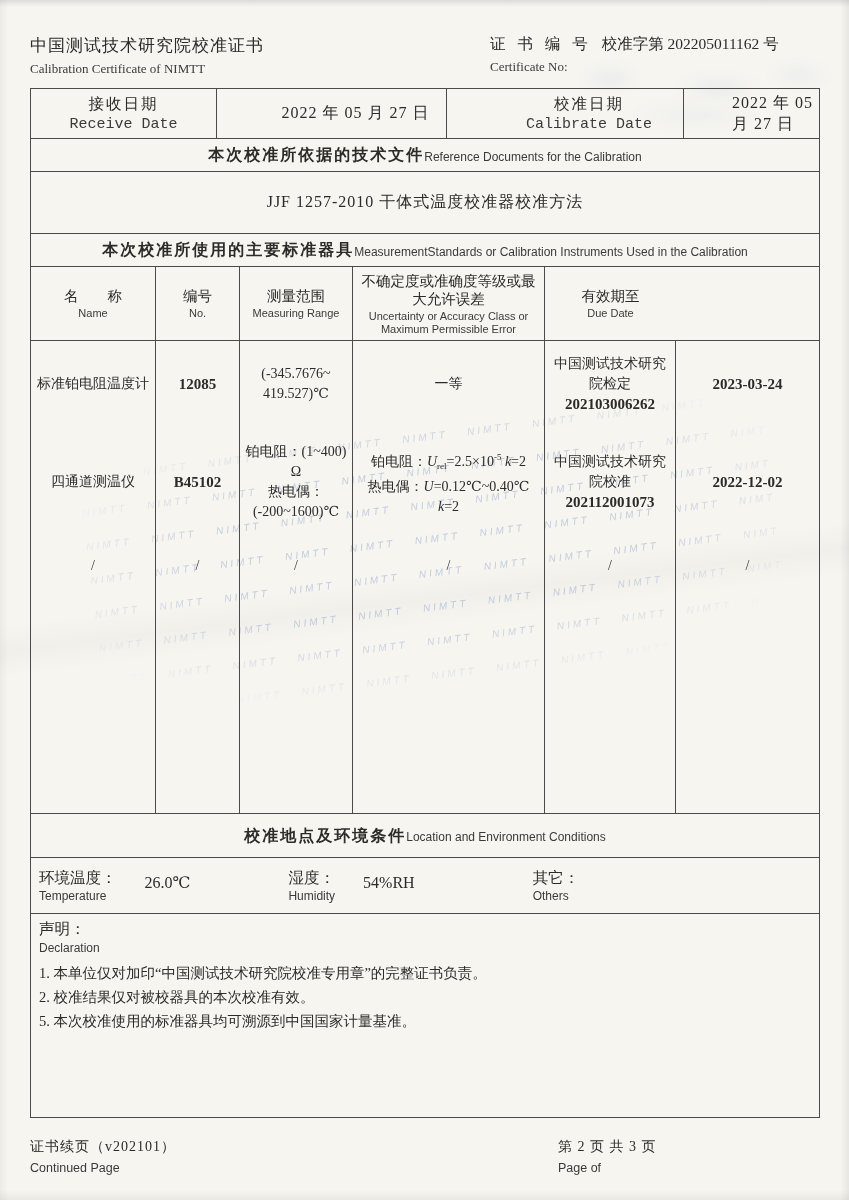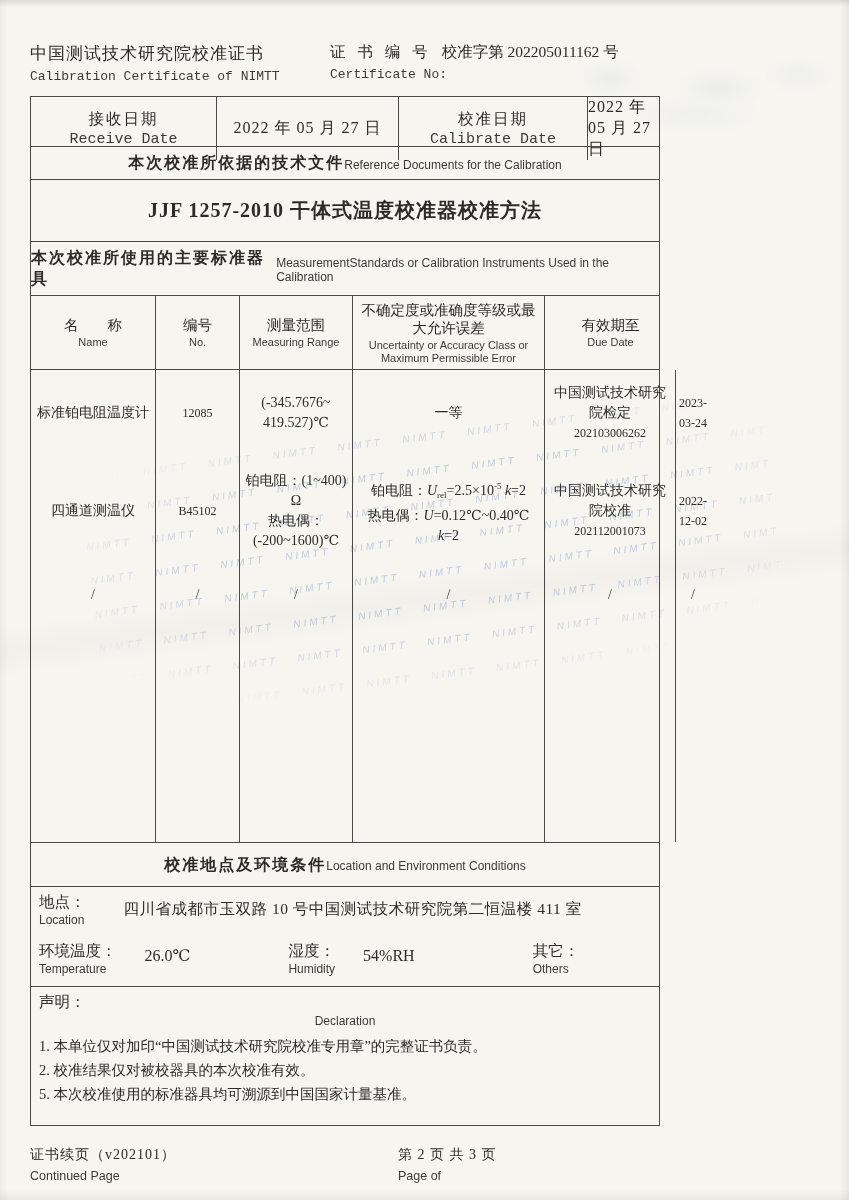--- a/index.html
+++ b/index.html
@@ -41,74 +41,74 @@
     position:absolute;top:420px;left:90px;width:690px;height:270px;
     transform:rotate(-7deg);
     overflow:hidden;pointer-events:none;
     color:rgba(122,148,199,.42);
     font-family:var(--sans);font-style:italic;
     font-size:10px;letter-spacing:3px;line-height:34px;
     word-spacing:14px;white-space:nowrap;
     -webkit-mask-image:radial-gradient(60% 60% at 50% 45%, #000 55%, transparent 100%);
             mask-image:radial-gradient(60% 60% at 50% 45%, #000 55%, transparent 100%);
   }
-  .content{position:absolute;left:30px;top:42px;width:630px;}
+  .content{position:absolute;left:30px;top:34px;width:790px;}
   
   .doc-header{display:flex;justify-content:space-between;align-items:flex-start;height:54px;}
   .dh-left .zh{font-size:17px;letter-spacing:1px;}
-  .dh-left .en,.dh-right .en{font-family:Liberation Mono, monospace;font-size:13px;color:var(--ink-soft);margin-top:4px;}
+  .dh-left .en,.dh-right .en{font-family:Liberation Serif, serif;font-size:13px;color:var(--ink-soft);margin-top:4px;}
   .dh-right{width:330px;}
   .dh-right .zh{font-size:15.5px;}
   .dh-right .zh .lbl{letter-spacing:4px;margin-right:10px;}
   
   .box{border:1.6px solid var(--line);height:1030px;display:flex;flex-direction:column;background:transparent;}
   .bline{border-bottom:1.4px solid var(--line);}
   
-  .date-row{display:grid;grid-template-columns:186px 182px 189px 1fr;height:50px;}
+  .date-row{display:grid;grid-template-columns:186px 182px 189px 1fr;height:50px;gap:48px;}
   .date-row>div{display:flex;flex-direction:column;align-items:center;justify-content:center;}
   .date-row>div:not(:last-child){border-right:1.4px solid var(--line);}
   .date-row .zh{font-size:15.5px;letter-spacing:2px;}
   .date-row .en{font-family:Liberation Mono, monospace;font-size:15px;color:var(--ink-soft);margin-top:1px;}
   .date-val{font-size:16px;letter-spacing:1px;}
   
   .sec-title{display:flex;flex-direction:row;align-items:center;justify-content:center;padding:6px 0 5px;}
   .sec-title .zh{font-size:16px;font-weight:600;letter-spacing:2px;}
   .sec-title .en{font-family:var(--sans);font-size:12px;color:var(--ink-soft);margin-top:2px;}
-  .ref-content{height:62px;display:flex;align-items:center;justify-content:center;font-size:20px;letter-spacing:1px;font-weight:bold;}
+  .ref-content{height:62px;display:flex;align-items:center;justify-content:center;font-size:16px;letter-spacing:1px;}
   
   .std-grid{display:grid;grid-template-columns:125px 84px 113px 192px 131px 1fr;}
   .std-header{height:74px;}
   .std-header>div{display:flex;flex-direction:column;align-items:center;justify-content:center;text-align:center;padding:2px 3px;}
   .std-header>div:not(.lastcol){border-right:1.4px solid var(--line);}
   .std-header .zh{font-size:14.5px;line-height:18px;}
   .std-header .en{font-family:var(--sans);font-size:11px;line-height:13px;color:var(--ink-soft);margin-top:2px;}
   .std-body{height:473px;grid-template-rows:85px 112px 56px 1fr;}
   .std-body>div{display:flex;flex-direction:column;align-items:center;justify-content:center;text-align:center;padding:2px 3px;font-size:14px;line-height:20px;}
   .std-body>div:not(.lastcol){border-right:1.4px solid var(--line);}
-  .std-body .num{font-size:12px;}
+  .std-body .num{font-size:15px;font-weight:bold;}
   .unc-line{white-space:nowrap;}
   .unc-line i{font-family:var(--serif);}
   sub{font-size:9px;}
   sup{font-size:9px;}
   .slash{font-size:14px;color:var(--ink-soft);}
   
   .loc-title{height:44px;}
   .loc-row{height:44px;display:flex;align-items:center;padding:0 8px;}
   .lab{display:flex;flex-direction:column;justify-content:center;}
   .lab .zh{font-size:15.5px;}
   .lab .en{font-family:var(--sans);font-size:12px;color:var(--ink-soft);}
   .loc-val{font-size:15.5px;margin-left:38px;letter-spacing:.5px;}
   .env-row{height:56px;display:flex;align-items:center;padding:0 8px;}
   .env-val{font-size:16px;margin:0 0 6px 28px;}
   .env-group2{margin-left:98px;}
   .env-group3{margin-left:118px;}
   
   .decl{flex:1;padding:5px 8px 0;}
   .decl .zh{font-size:15.5px;}
-  .decl .en{font-family:var(--sans);font-size:12px;color:var(--ink-soft);margin:1px 0 6px;text-align:center;}
+  .decl .en{font-family:var(--sans);font-size:12px;color:var(--ink-soft);margin:1px 0 6px;}
   .decl-item{font-size:14.5px;line-height:24px;}
   
   .doc-footer{display:flex;justify-content:space-between;margin-top:20px;}
   .doc-footer .zh{font-size:14px;letter-spacing:1px;}
   .doc-footer .en{font-family:var(--sans);font-size:12.5px;color:var(--ink-soft);margin-top:5px;}
   .foot-right{width:262px;}
 </style>
 </head>
 <body>
 
@@ -239,27 +239,20 @@
         <div></div>
         <div></div>
         <div class="lastcol"></div>
       </div>
 
       <div class="sec-title loc-title bline">
         <div class="zh">校准地点及环境条件</div>
         <div class="en">Location and Environment Conditions</div>
       </div>
 
-      <div class="loc-row">
-        <div class="lab">
-          <div class="zh">地点：</div>
-          <div class="en">Location</div>
-        </div>
-        <div class="loc-val">四川省成都市玉双路 10 号中国测试技术研究院第二恒温楼 411 室</div>
-      </div>
 
       <div class="env-row bline">
         <div class="lab">
           <div class="zh">环境温度：</div>
           <div class="en">Temperature</div>
         </div>
         <div class="env-val">26.0℃</div>
         <div class="lab env-group2">
           <div class="zh">湿度：</div>
           <div class="en">Humidity</div>

